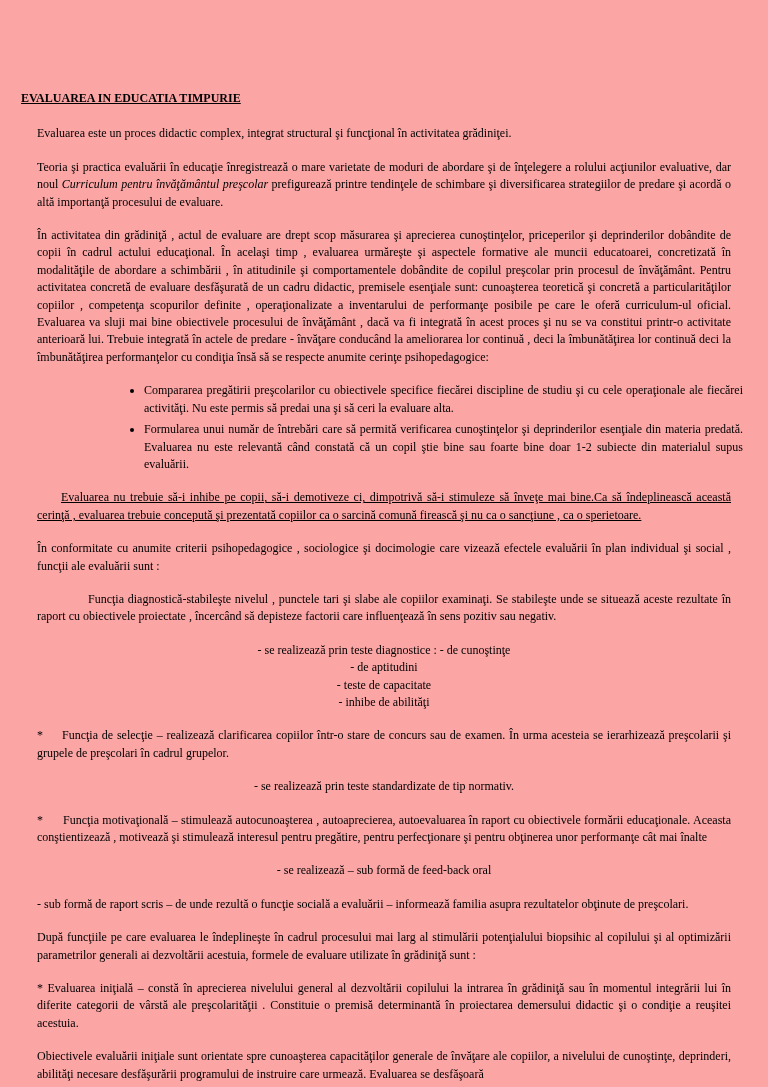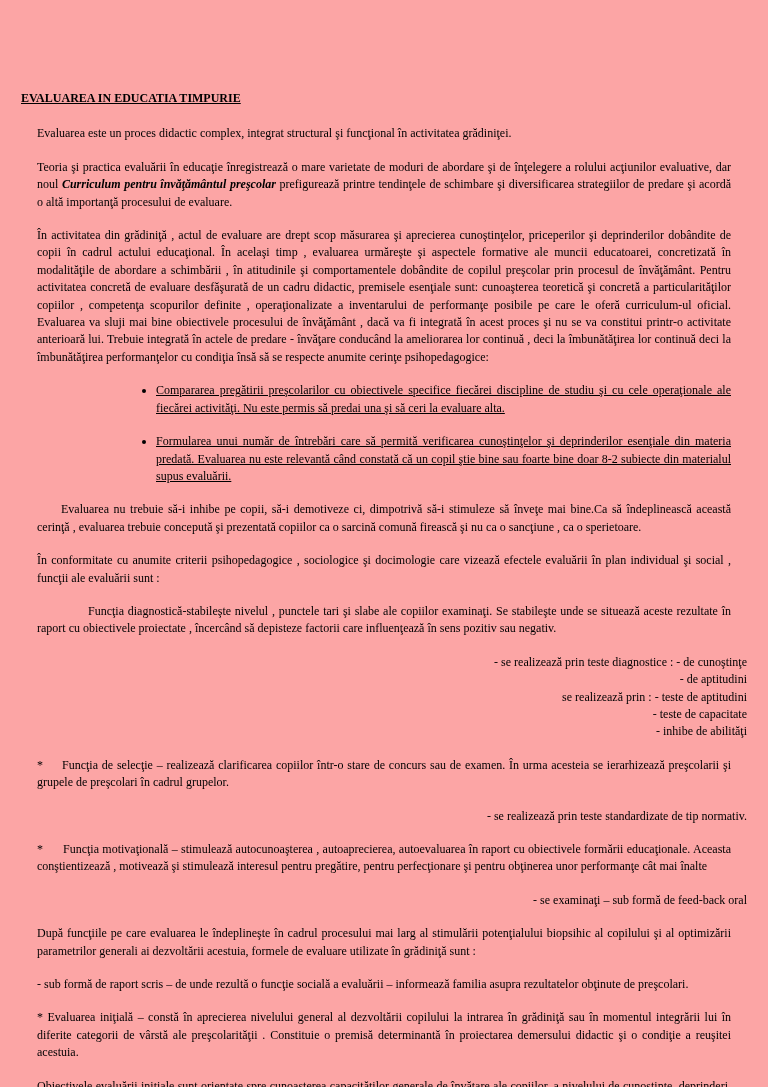--- a/index.html
+++ b/index.html
@@ -25,78 +25,76 @@
     text-decoration: underline;
     margin: 0 0 18px 0;
     text-align: left;
   }
   p.para {
     margin: 16px;
     text-align: justify;
   }
   p.line {
     margin: 0;
-    text-align: right;
+    text-align: center;
     white-space: pre-wrap;
   }
-  p.ind1 { text-indent: 24px; }
+  p.ind1 { text-indent: 24px; text-decoration: underline; }
   p.ind2 { text-indent: 51px; }
-  .italic { font-style: italic; font-weight: bold; }
+  .italic { font-style: italic; }
   ul.bullets {
     margin: 0;
     padding: 0 0 0 119px;
     list-style: disc outside;
   }
   ul.bullets li {
-    margin: 16px;
+    margin: 4px;
     text-align: justify;
-    text-decoration: underline;
   }
 </style>
 </head>
 <body>
 
 <div class="page">
 
   <div class="title">EVALUAREA IN EDUCATIA TIMPURIE</div>
 
   <p class="para">Evaluarea este un proces didactic complex, integrat structural şi funcţional în activitatea grădiniţei.</p>
 
   <p class="para"><span>Teoria şi practica evaluării în educaţie înregistrează o mare varietate de moduri de abordare şi de înţelegere a rolului acţiunilor evaluative, dar noul </span><span class="italic">Curriculum pentru învăţământul preşcolar</span><span> prefigurează printre tendinţele de schimbare şi diversificarea strategiilor de predare şi acordă o altă importanţă procesului de evaluare.</span></p>
 
   <p class="para">În activitatea din grădiniţă , actul de evaluare are drept scop măsurarea şi aprecierea cunoştinţelor, priceperilor şi deprinderilor dobândite de copii în cadrul actului educaţional. În acelaşi timp , evaluarea urmăreşte şi aspectele formative ale muncii educatoarei, concretizată în modalităţile de abordare a schimbării , în atitudinile şi comportamentele dobândite de copilul preşcolar prin procesul de învăţământ. Pentru activitatea concretă de evaluare desfăşurată de un cadru didactic, premisele esenţiale sunt: cunoaşterea teoretică şi concretă a particularităţilor copiilor , competenţa scopurilor definite , operaţionalizate a inventarului de performanţe posibile pe care le oferă curriculum-ul oficial. Evaluarea va sluji mai bine obiectivele procesului de învăţământ , dacă va fi integrată în acest proces şi nu se va constitui printr-o activitate anterioară lui. Trebuie integrată în actele de predare - învăţare conducând la ameliorarea lor continuă , deci la îmbunătăţirea lor continuă deci la îmbunătăţirea performanţelor cu condiţia însă să se respecte anumite cerinţe psihopedagogice:</p>
 
   <ul class="bullets">
     <li>Compararea pregătirii preşcolarilor cu obiectivele specifice fiecărei discipline de studiu şi cu cele operaţionale ale fiecărei activităţi. Nu este permis să predai una şi să ceri la evaluare alta.</li>
-    <li>Formularea unui număr de întrebări care să permită verificarea cunoştinţelor şi deprinderilor esenţiale din materia predată. Evaluarea nu este relevantă când constată că un copil ştie bine sau foarte bine doar 8-2 subiecte din materialul supus evaluării.</li>
+    <li>Formularea unui număr de întrebări care să permită verificarea cunoştinţelor şi deprinderilor esenţiale din materia predată. Evaluarea nu este relevantă când constată că un copil ştie bine sau foarte bine doar 1-2 subiecte din materialul supus evaluării.</li>
   </ul>
 
   <p class="para ind1">Evaluarea nu trebuie să-i inhibe pe copii, să-i demotiveze ci, dimpotrivă să-i stimuleze să înveţe mai bine.Ca să îndeplinească această cerinţă , evaluarea trebuie concepută şi prezentată copiilor ca o sarcină comună firească şi nu ca o sancţiune , ca o sperietoare.</p>
 
   <p class="para">În conformitate cu anumite criterii psihopedagogice , sociologice şi docimologie care vizează efectele evaluării în plan individual şi social , funcţii ale evaluării sunt :</p>
 
   <p class="para ind2">Funcţia diagnostică-stabileşte nivelul , punctele tari şi slabe ale copiilor examinaţi. Se stabileşte unde se situează aceste rezultate în raport cu obiectivele proiectate , încercând să depisteze factorii care influenţează în sens pozitiv sau negativ.</p>
 
   <p class="line">- se realizează prin teste diagnostice : - de cunoştinţe</p>
   <p class="line">- de aptitudini</p>
 
 
-  <p class="line">se realizează prin : - teste de aptitudini</p>
   <p class="line">- teste de capacitate</p>
   <p class="line">- inhibe de abilităţi</p>
 
   <p class="para">*&nbsp;&nbsp;&nbsp;&nbsp; Funcţia de selecţie – realizează clarificarea copiilor într-o stare de concurs sau de examen. În urma acesteia se ierarhizează preşcolarii şi grupele de preşcolari în cadrul grupelor.</p>
 
   <p class="line">- se realizează prin teste standardizate de tip normativ.</p>
 
   <p class="para">*&nbsp;&nbsp;&nbsp;&nbsp;&nbsp; Funcţia motivaţională – stimulează autocunoaşterea , autoaprecierea, autoevaluarea în raport cu obiectivele formării educaţionale. Aceasta conştientizează , motivează şi stimulează interesul pentru pregătire, pentru perfecţionare şi pentru obţinerea unor performanţe cât mai înalte</p>
 
-  <p class="line">- se examinaţi – sub formă de feed-back oral</p>
+  <p class="line">- se realizează – sub formă de feed-back oral</p>
+
+  <p class="para">- sub formă de raport scris – de unde rezultă o funcţie socială a evaluării – informează familia asupra rezultatelor obţinute de preşcolari.</p>
 
   <p class="para">După funcţiile pe care evaluarea le îndeplineşte în cadrul procesului mai larg al stimulării potenţialului biopsihic al copilului şi al optimizării parametrilor generali ai dezvoltării acestuia, formele de evaluare utilizate în grădiniţă sunt :</p>
-
-  <p class="para">- sub formă de raport scris – de unde rezultă o funcţie socială a evaluării – informează familia asupra rezultatelor obţinute de preşcolari.</p>
 
   <p class="para">* Evaluarea iniţială – constă în aprecierea nivelului general al dezvoltării copilului la intrarea în grădiniţă sau în momentul integrării lui în diferite categorii de vârstă ale preşcolarităţii . Constituie o premisă determinantă în proiectarea demersului didactic şi o condiţie a reuşitei acestuia.</p>
 
   <p class="para">Obiectivele evaluării iniţiale sunt orientate spre cunoaşterea capacităţilor generale de învăţare ale copiilor, a nivelului de cunoştinţe, deprinderi, abilităţi necesare desfăşurării programului de instruire care urmează. Evaluarea se desfăşoară</p>
 
 </div>
 
 </body></html>

